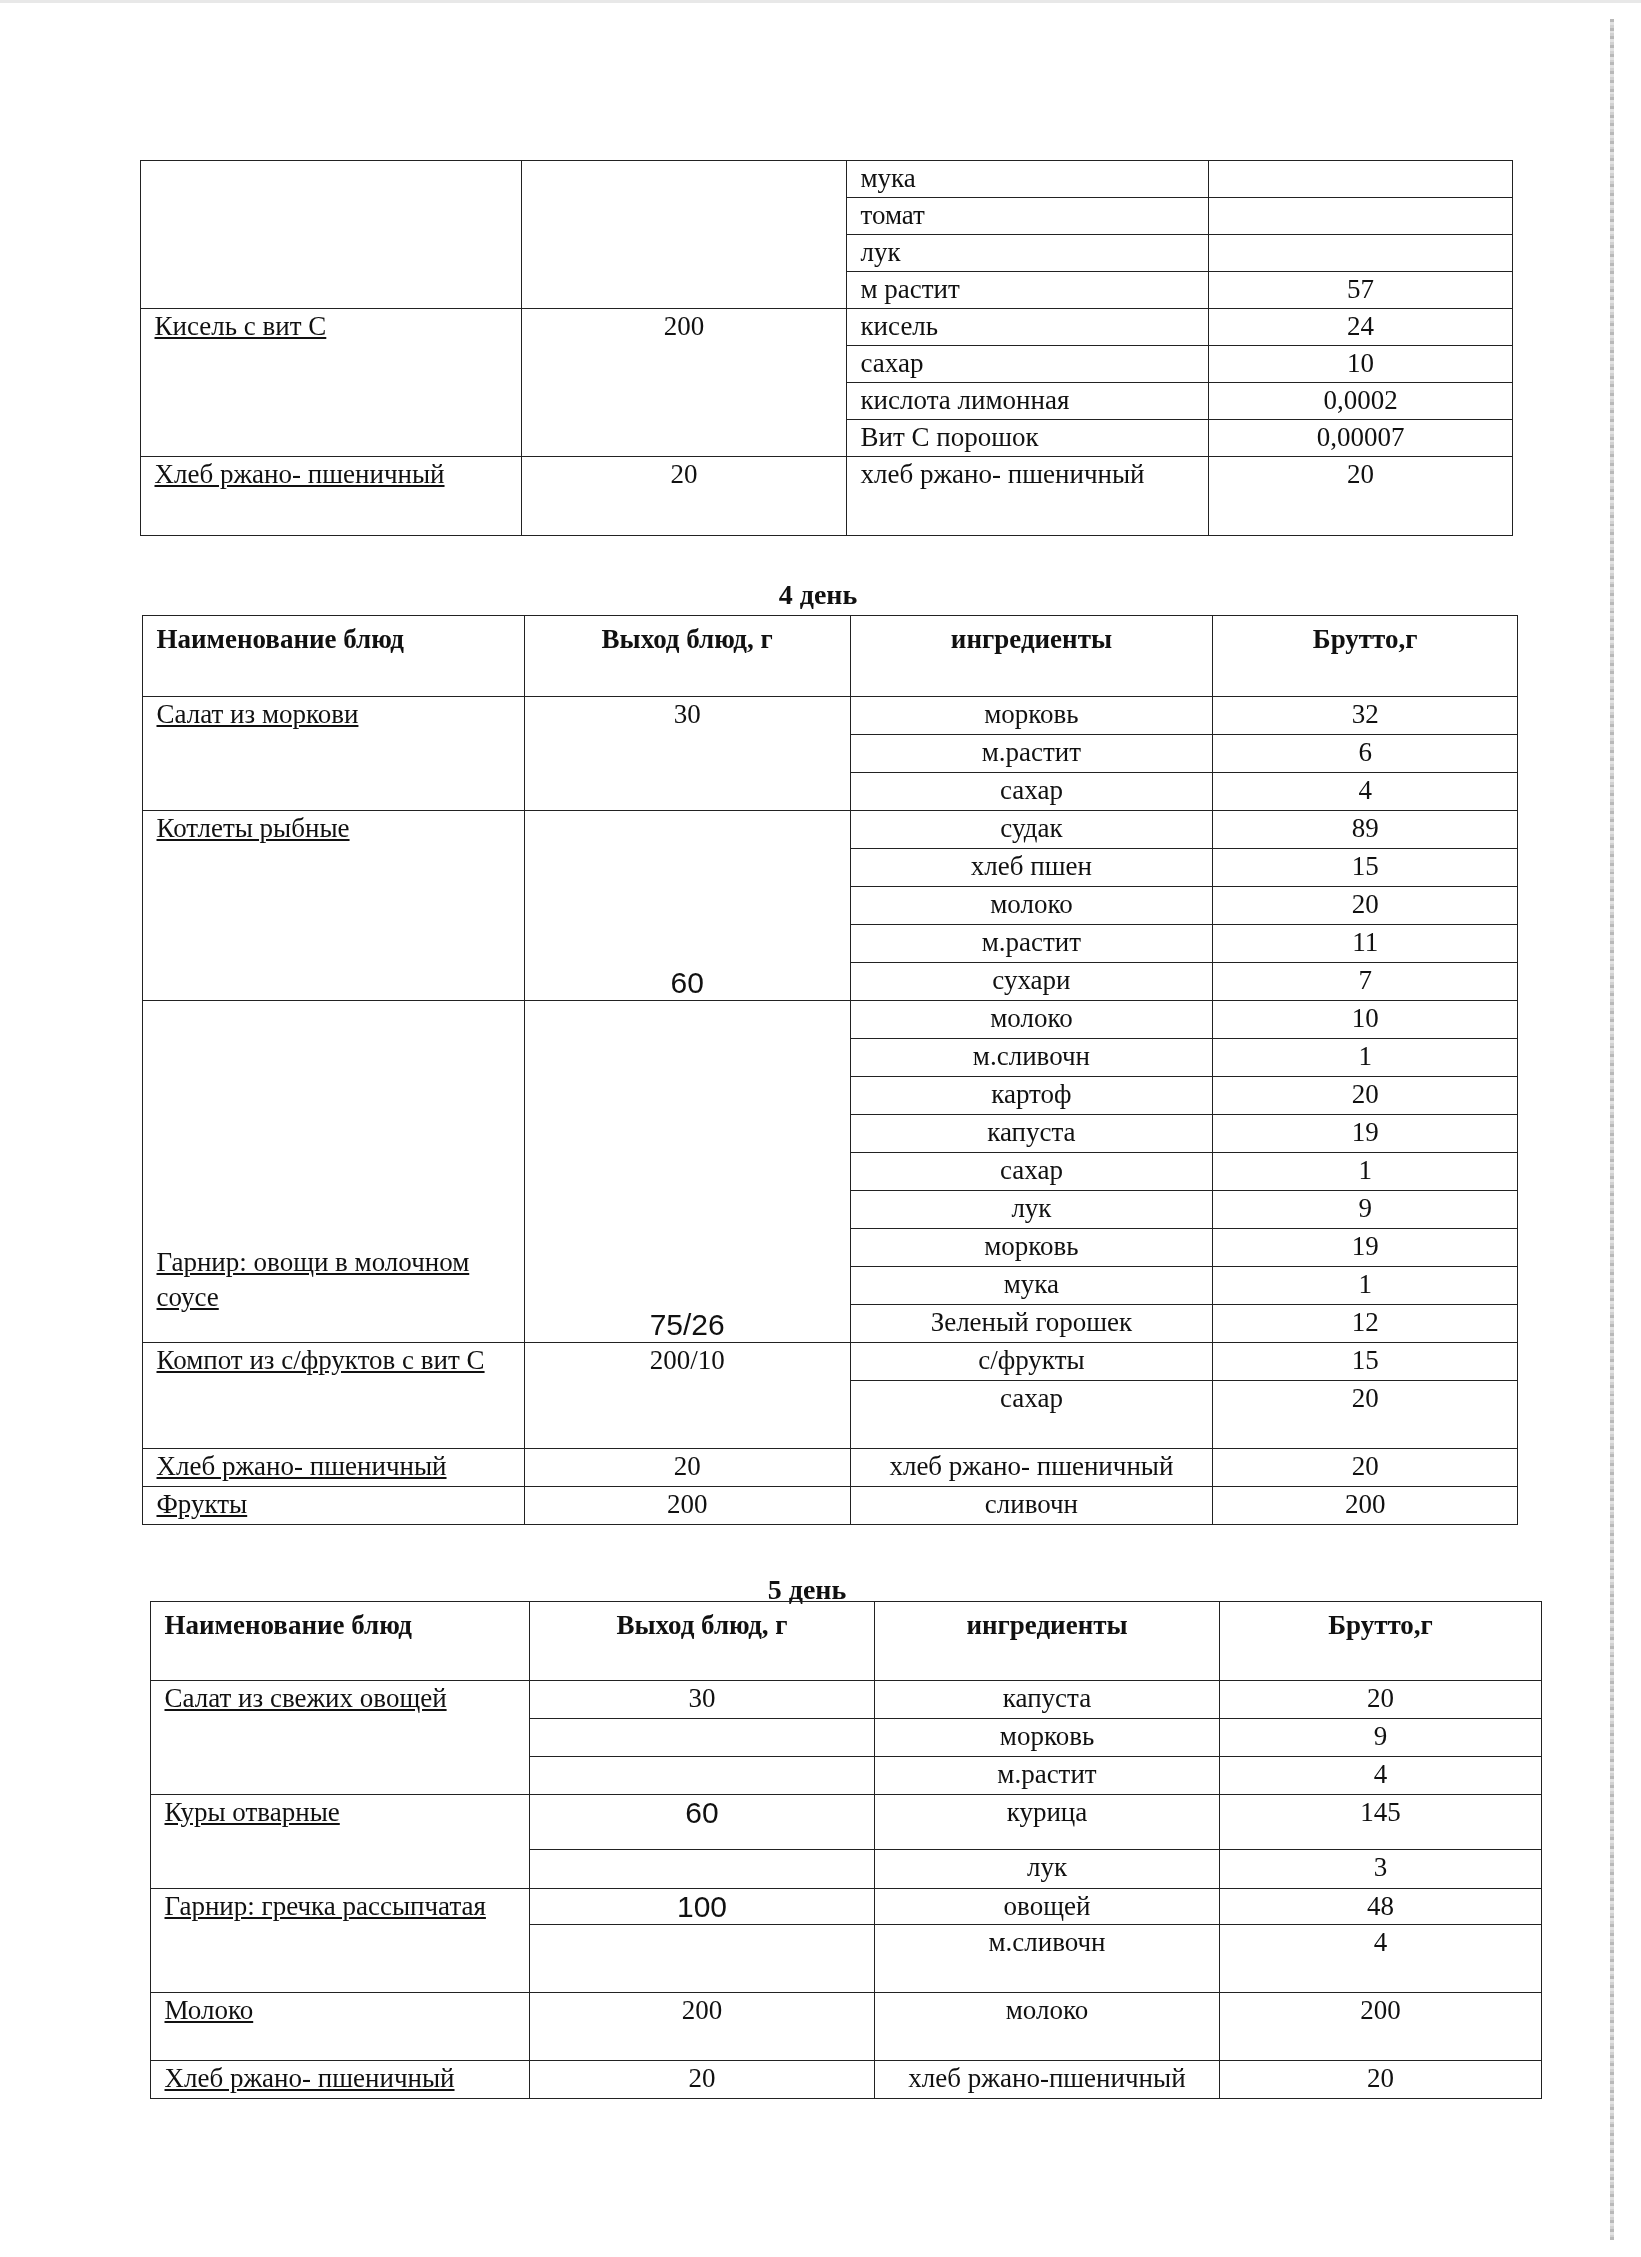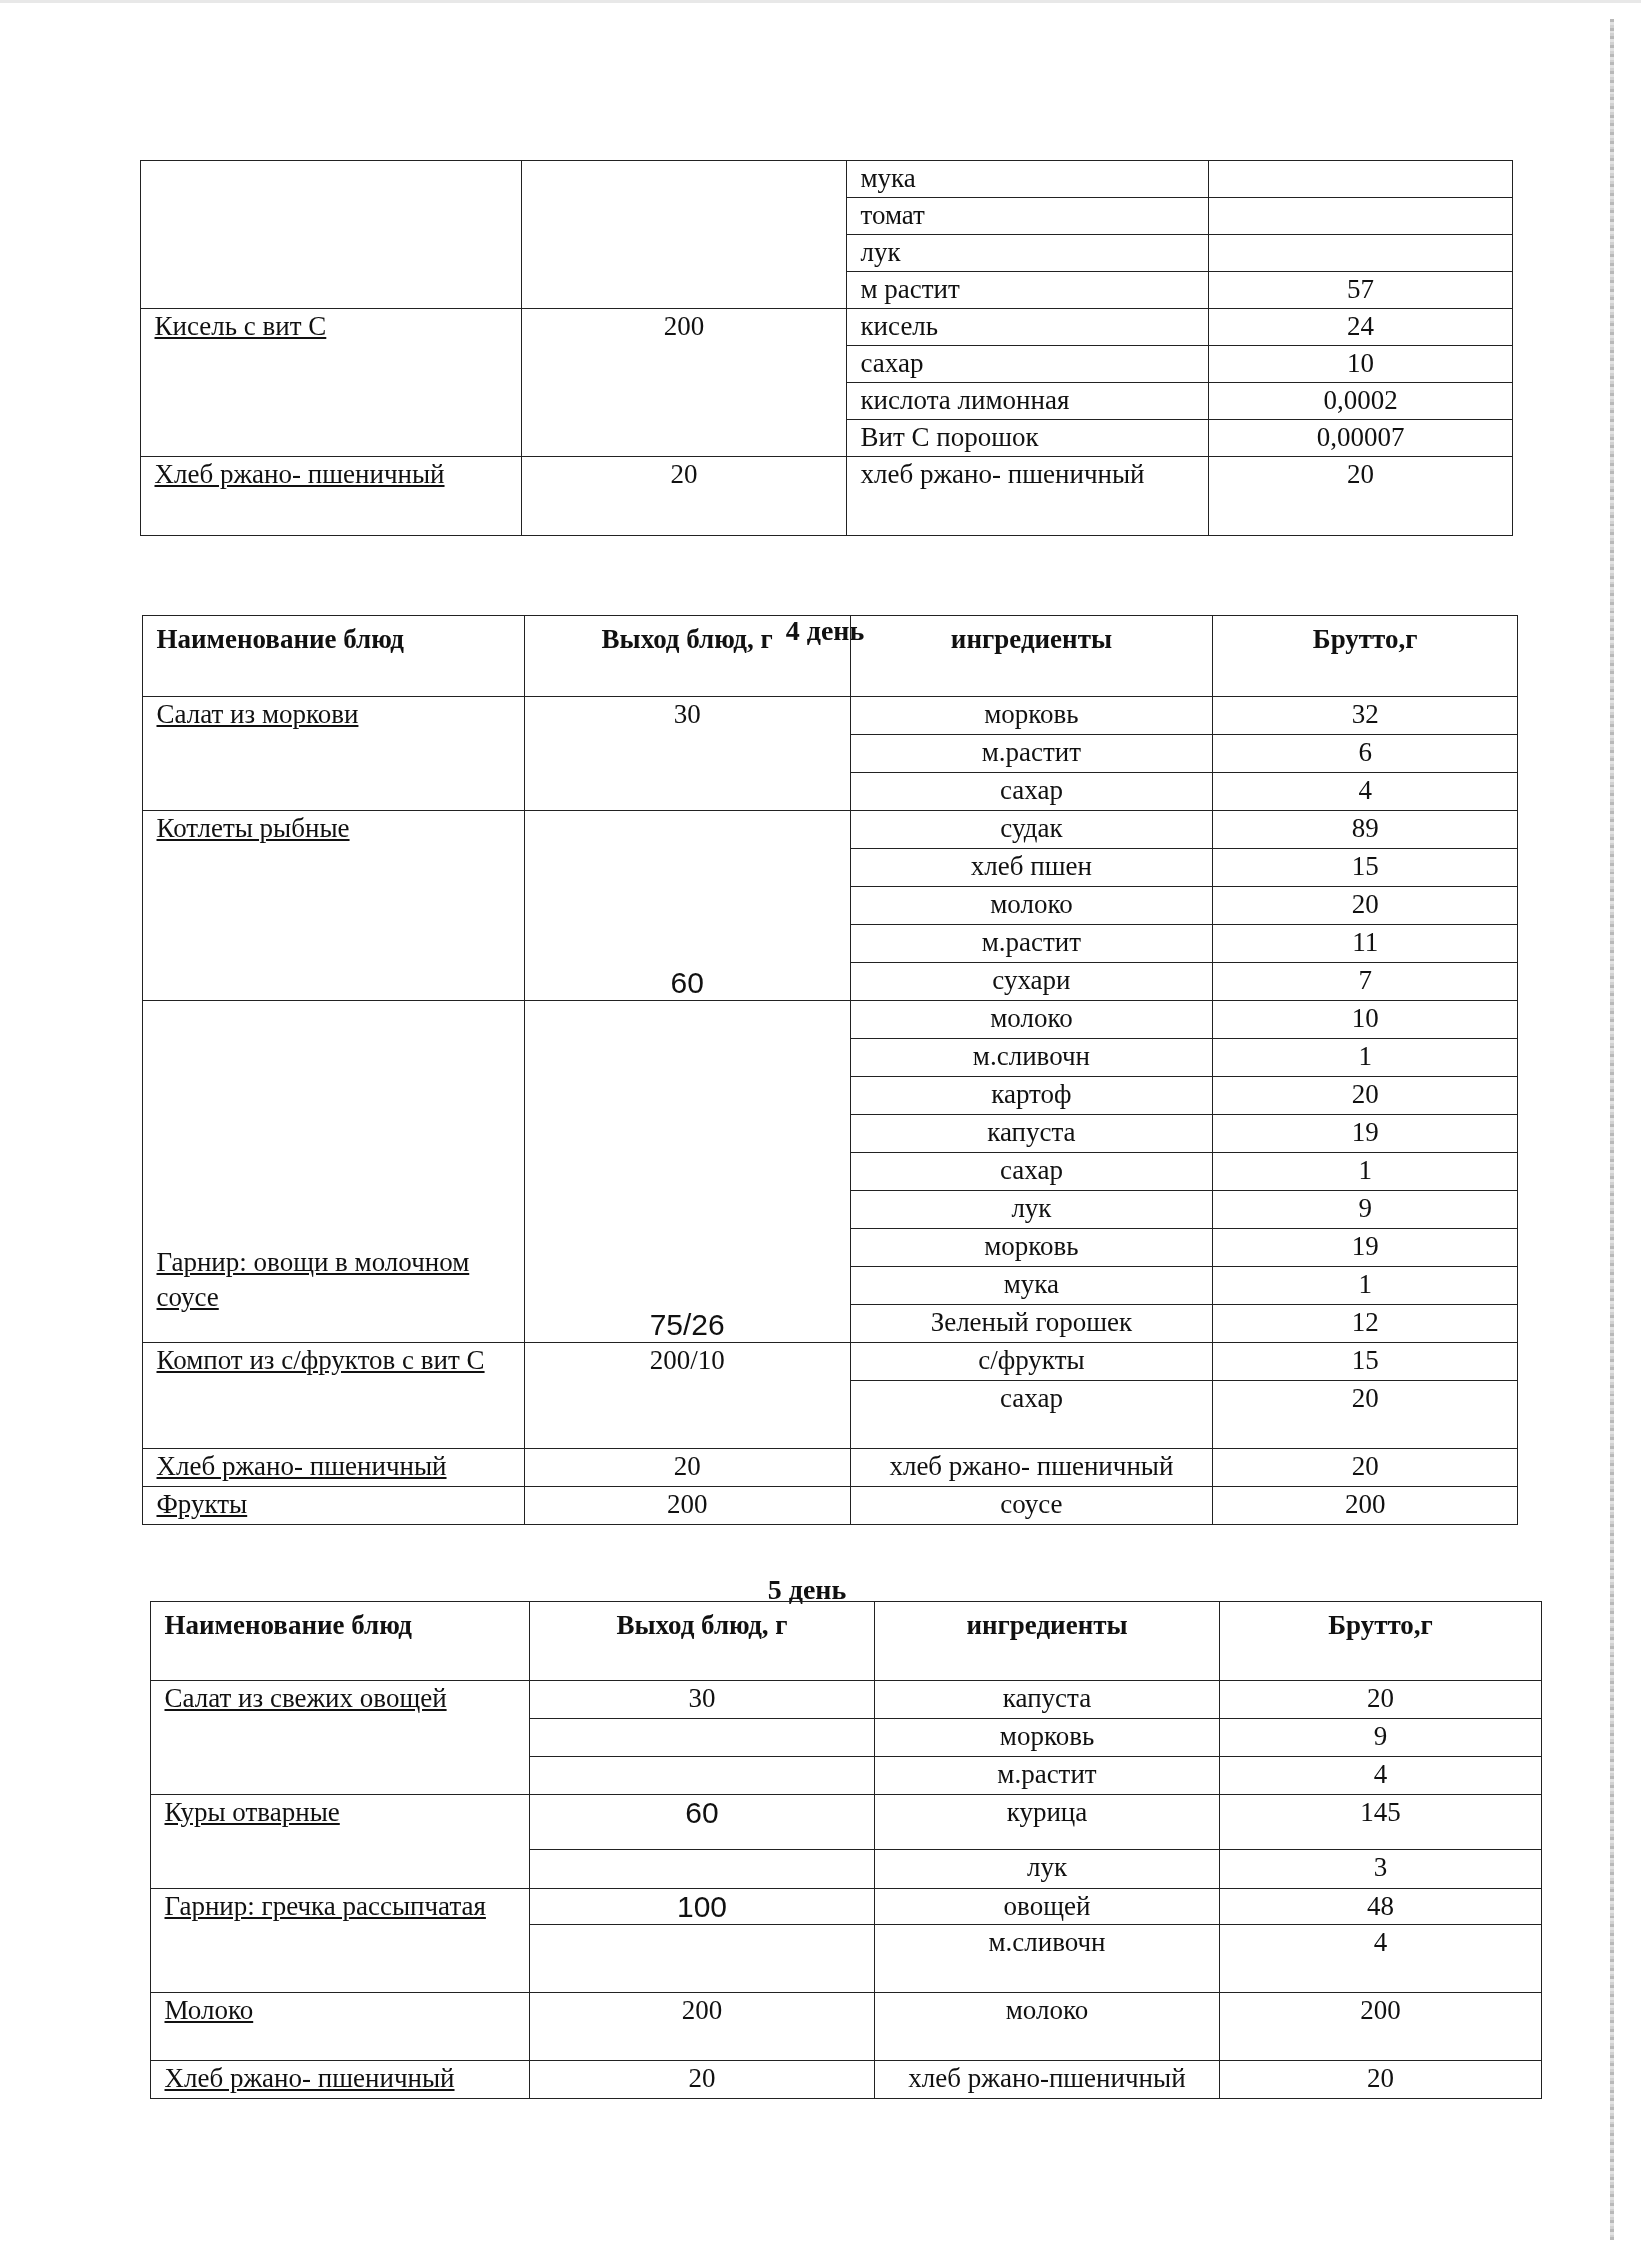--- a/index.html
+++ b/index.html
@@ -79,21 +79,21 @@
   </tr>
   <tr style="height:79px">
     <td class="name">Хлеб ржано- пшеничный</td>
     <td class="c">20</td>
     <td class="l">хлеб ржано- пшеничный</td>
     <td class="c">20</td>
   </tr>
 </tbody>
   </table>
 
-<div class="day-title" style="left:130px; top:579px;margin-top:36px;">4 день</div>
+<div class="day-title" style="left:123px; top:579px;">4 день</div>
 <table style="left:142px; top:615px; width:1376px;">
   <colgroup>
       <col class="c1">
       <col class="c2">
       <col class="c3">
       <col class="c4">
     </colgroup>
   <tbody>
       <tr style="height:81px">
     <th class="first">Наименование блюд</th>
@@ -193,21 +193,21 @@
   <tr style="height:38px">
     <td class="name">Хлеб ржано- пшеничный</td>
     <td class="c">20</td>
     <td class="c">хлеб ржано- пшеничный</td>
     <td class="c">20</td>
   </tr>
 
   <tr style="height:38px">
     <td class="name">Фрукты</td>
     <td class="c">200</td>
-    <td class="c">соусе</td>
+    <td class="c">сливочн</td>
     <td class="c">200</td>
   </tr>
 </tbody>
   </table>
 
 <div class="day-title" style="left:112px; top:1574px;">5 день</div>
 <table style="left:150px; top:1601px; width:1390px;">
   <colgroup>
       <col style="width:379px">
       <col style="width:345px">

